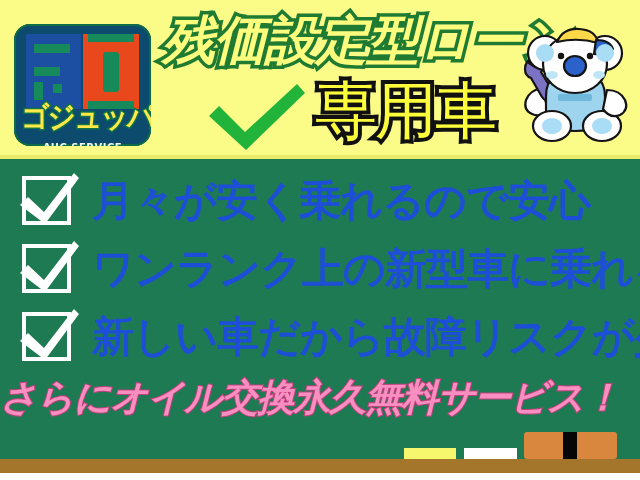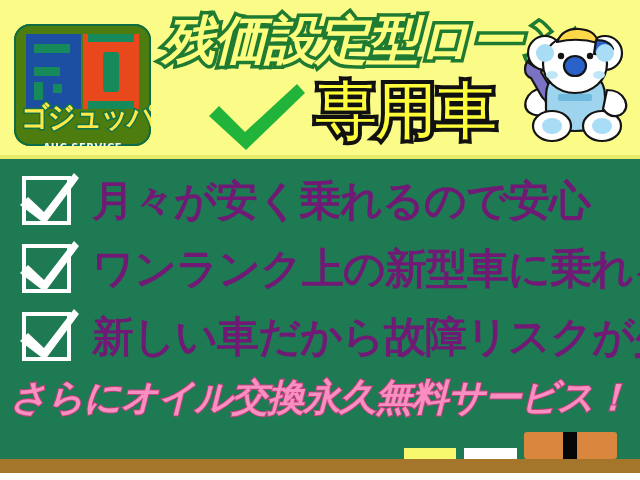--- a/index.html
+++ b/index.html
@@ -30,21 +30,21 @@
     left: 0; top: 155px;
     width: 640px; height: 4px;
     background: #e9e96a;
   }
 
   
   .logo-badge {
     position: absolute;
     left: 14px; top: 24px;
     width: 137px; height: 122px;
-    background: #4d7c0f;
+    background: #0c4a6e;
     border-radius: 16px;
     box-shadow: 0 0 0 2px #0c6c45 inset;
     overflow: hidden;
   }
   .logo-tiles {
     position: absolute;
     left: 12px; top: 10px;
     width: 113px; height: 75px;
   }
   .tile-blue {
@@ -198,32 +198,31 @@
     width: 62px; height: 58px;
   }
   .benefit-text {
     position: absolute;
     left: 92px; top: 0px;
     height: 62px;
     display: flex;
     align-items: center;
     font-size: 42px;
     font-weight: bold;
-    color: #701a75;
+    color: #1d4ed8;
     letter-spacing: -1px;
     white-space: nowrap;
     line-height: 1;
   }
 
   
   .pink-line {
     position: absolute;
     left: 0; top: 378px;
     width: 640px;
-    text-align: center;
     font-size: 37px;
     font-weight: bold;
     font-style: italic;
     color: #f98ec0;
     -webkit-text-stroke: 2px #c2417f;
     paint-order: stroke fill;
     letter-spacing: -1px;
     white-space: nowrap;
     line-height: 1.1;
   }

